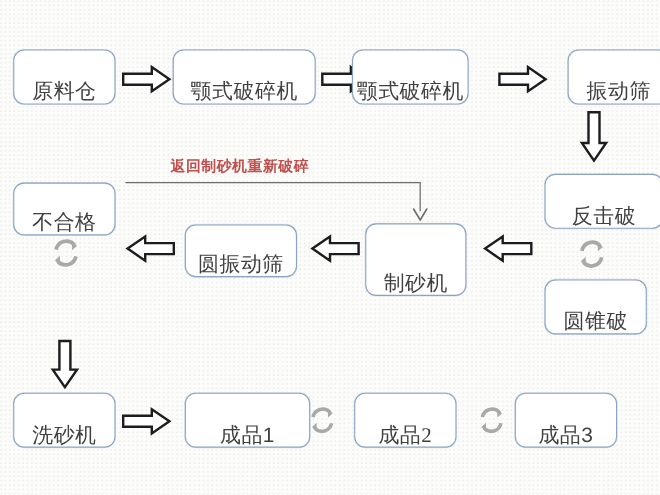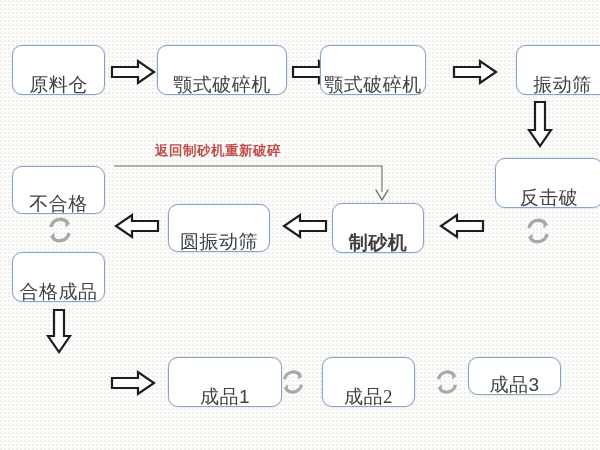--- a/index.html
+++ b/index.html
@@ -153,21 +153,21 @@
   <div class="node" style="left:168px; top:204px; width:102px; height:48px;">
     <span class="lbl">圆振动筛</span>
   </div>
 
   <div class="arrow" style="left:280px; top:212px; width:48px; height:28px;">
     <svg width="48" height="28" viewBox="0 0 48 28">
       <path d="M46 9 L20 9 L20 3 L4 14 L20 25 L20 19 L46 19 Z" fill="#ffffff" stroke="#1d1d1f" stroke-width="2.2" stroke-linejoin="miter"></path>
     </svg>
   </div>
 
-  <div class="node" style="left:332px; top:203px; width:92px; height:50px;font-weight:bold;">
+  <div class="node" style="left:332px; top:203px; width:92px; height:66px;">
     <span class="lbl">制砂机</span>
   </div>
 
   <div class="arrow" style="left:437px; top:212px; width:48px; height:28px;">
     <svg width="48" height="28" viewBox="0 0 48 28">
       <path d="M46 9 L20 9 L20 3 L4 14 L20 25 L20 19 L46 19 Z" fill="#ffffff" stroke="#1d1d1f" stroke-width="2.2" stroke-linejoin="miter"></path>
     </svg>
   </div>
 
   <div class="node" style="left:495px; top:158px; width:108px; height:50px;">
@@ -176,40 +176,43 @@
 
   <div class="recycle" style="left:522px; top:215px; width:32px; height:32px;">
     <svg width="32" height="32" viewBox="0 0 32 32">
       <path d="M7 13 A9.5 9.5 0 0 1 23.5 8.5" fill="none" stroke="#a9a9a9" stroke-width="3.4" stroke-linecap="butt"></path>
       <path d="M26 9.5 L21.5 4.5 L21.5 13.5 Z" fill="#a9a9a9"></path>
       <path d="M25 19 A9.5 9.5 0 0 1 8.5 23.5" fill="none" stroke="#a9a9a9" stroke-width="3.4" stroke-linecap="butt"></path>
       <path d="M6 22.5 L10.5 27.5 L10.5 18.5 Z" fill="#a9a9a9"></path>
     </svg>
   </div>
 
+  <div class="node" style="left:495px; top:254px; width:93px; height:50px;">
+    <span class="lbl">圆锥破</span>
+  </div>
 
   <div class="recycle" style="left:44px; top:214px; width:32px; height:32px;">
     <svg width="32" height="32" viewBox="0 0 32 32">
       <path d="M7 13 A9.5 9.5 0 0 1 23.5 8.5" fill="none" stroke="#a9a9a9" stroke-width="3.4" stroke-linecap="butt"></path>
       <path d="M26 9.5 L21.5 4.5 L21.5 13.5 Z" fill="#a9a9a9"></path>
       <path d="M25 19 A9.5 9.5 0 0 1 8.5 23.5" fill="none" stroke="#a9a9a9" stroke-width="3.4" stroke-linecap="butt"></path>
       <path d="M6 22.5 L10.5 27.5 L10.5 18.5 Z" fill="#a9a9a9"></path>
     </svg>
   </div>
 
-  <div class="node" style="left:12px; top:252px; width:93px; height:50px;">
-    <span class="lbl">合格成品</span>
-  </div>
 
   <div class="arrow" style="left:45px; top:308px; width:28px; height:46px;">
     <svg width="28" height="46" viewBox="0 0 28 46">
       <path d="M9 2 L19 2 L19 28 L25 28 L14 44 L3 28 L9 28 Z" fill="#ffffff" stroke="#1d1d1f" stroke-width="2.2" stroke-linejoin="miter"></path>
     </svg>
   </div>
 
+  <div class="node" style="left:12px; top:357px; width:93px; height:50px;">
+    <span class="lbl">洗砂机</span>
+  </div>
 
   <div class="arrow" style="left:110px; top:369px; width:46px; height:28px;">
     <svg width="46" height="28" viewBox="0 0 46 28">
       <path d="M2 9 L28 9 L28 3 L44 14 L28 25 L28 19 L2 19 Z" fill="#ffffff" stroke="#1d1d1f" stroke-width="2.2" stroke-linejoin="miter"></path>
     </svg>
   </div>
 
   <div class="node" style="left:168px; top:357px; width:114px; height:50px;">
     <span class="lbl">成品1</span>
   </div>
@@ -229,17 +232,17 @@
 
   <div class="recycle" style="left:432px; top:367px; width:30px; height:30px;">
     <svg width="30" height="30" viewBox="0 0 32 32">
       <path d="M7 13 A9.5 9.5 0 0 1 23.5 8.5" fill="none" stroke="#a9a9a9" stroke-width="3.4" stroke-linecap="butt"></path>
       <path d="M26 9.5 L21.5 4.5 L21.5 13.5 Z" fill="#a9a9a9"></path>
       <path d="M25 19 A9.5 9.5 0 0 1 8.5 23.5" fill="none" stroke="#a9a9a9" stroke-width="3.4" stroke-linecap="butt"></path>
       <path d="M6 22.5 L10.5 27.5 L10.5 18.5 Z" fill="#a9a9a9"></path>
     </svg>
   </div>
 
-  <div class="node" style="left:468px; top:357px; width:93px; height:38px;">
+  <div class="node" style="left:468px; top:357px; width:93px; height:50px;">
     <span class="lbl">成品3</span>
   </div>
 
 </div>
 
 </body></html>

